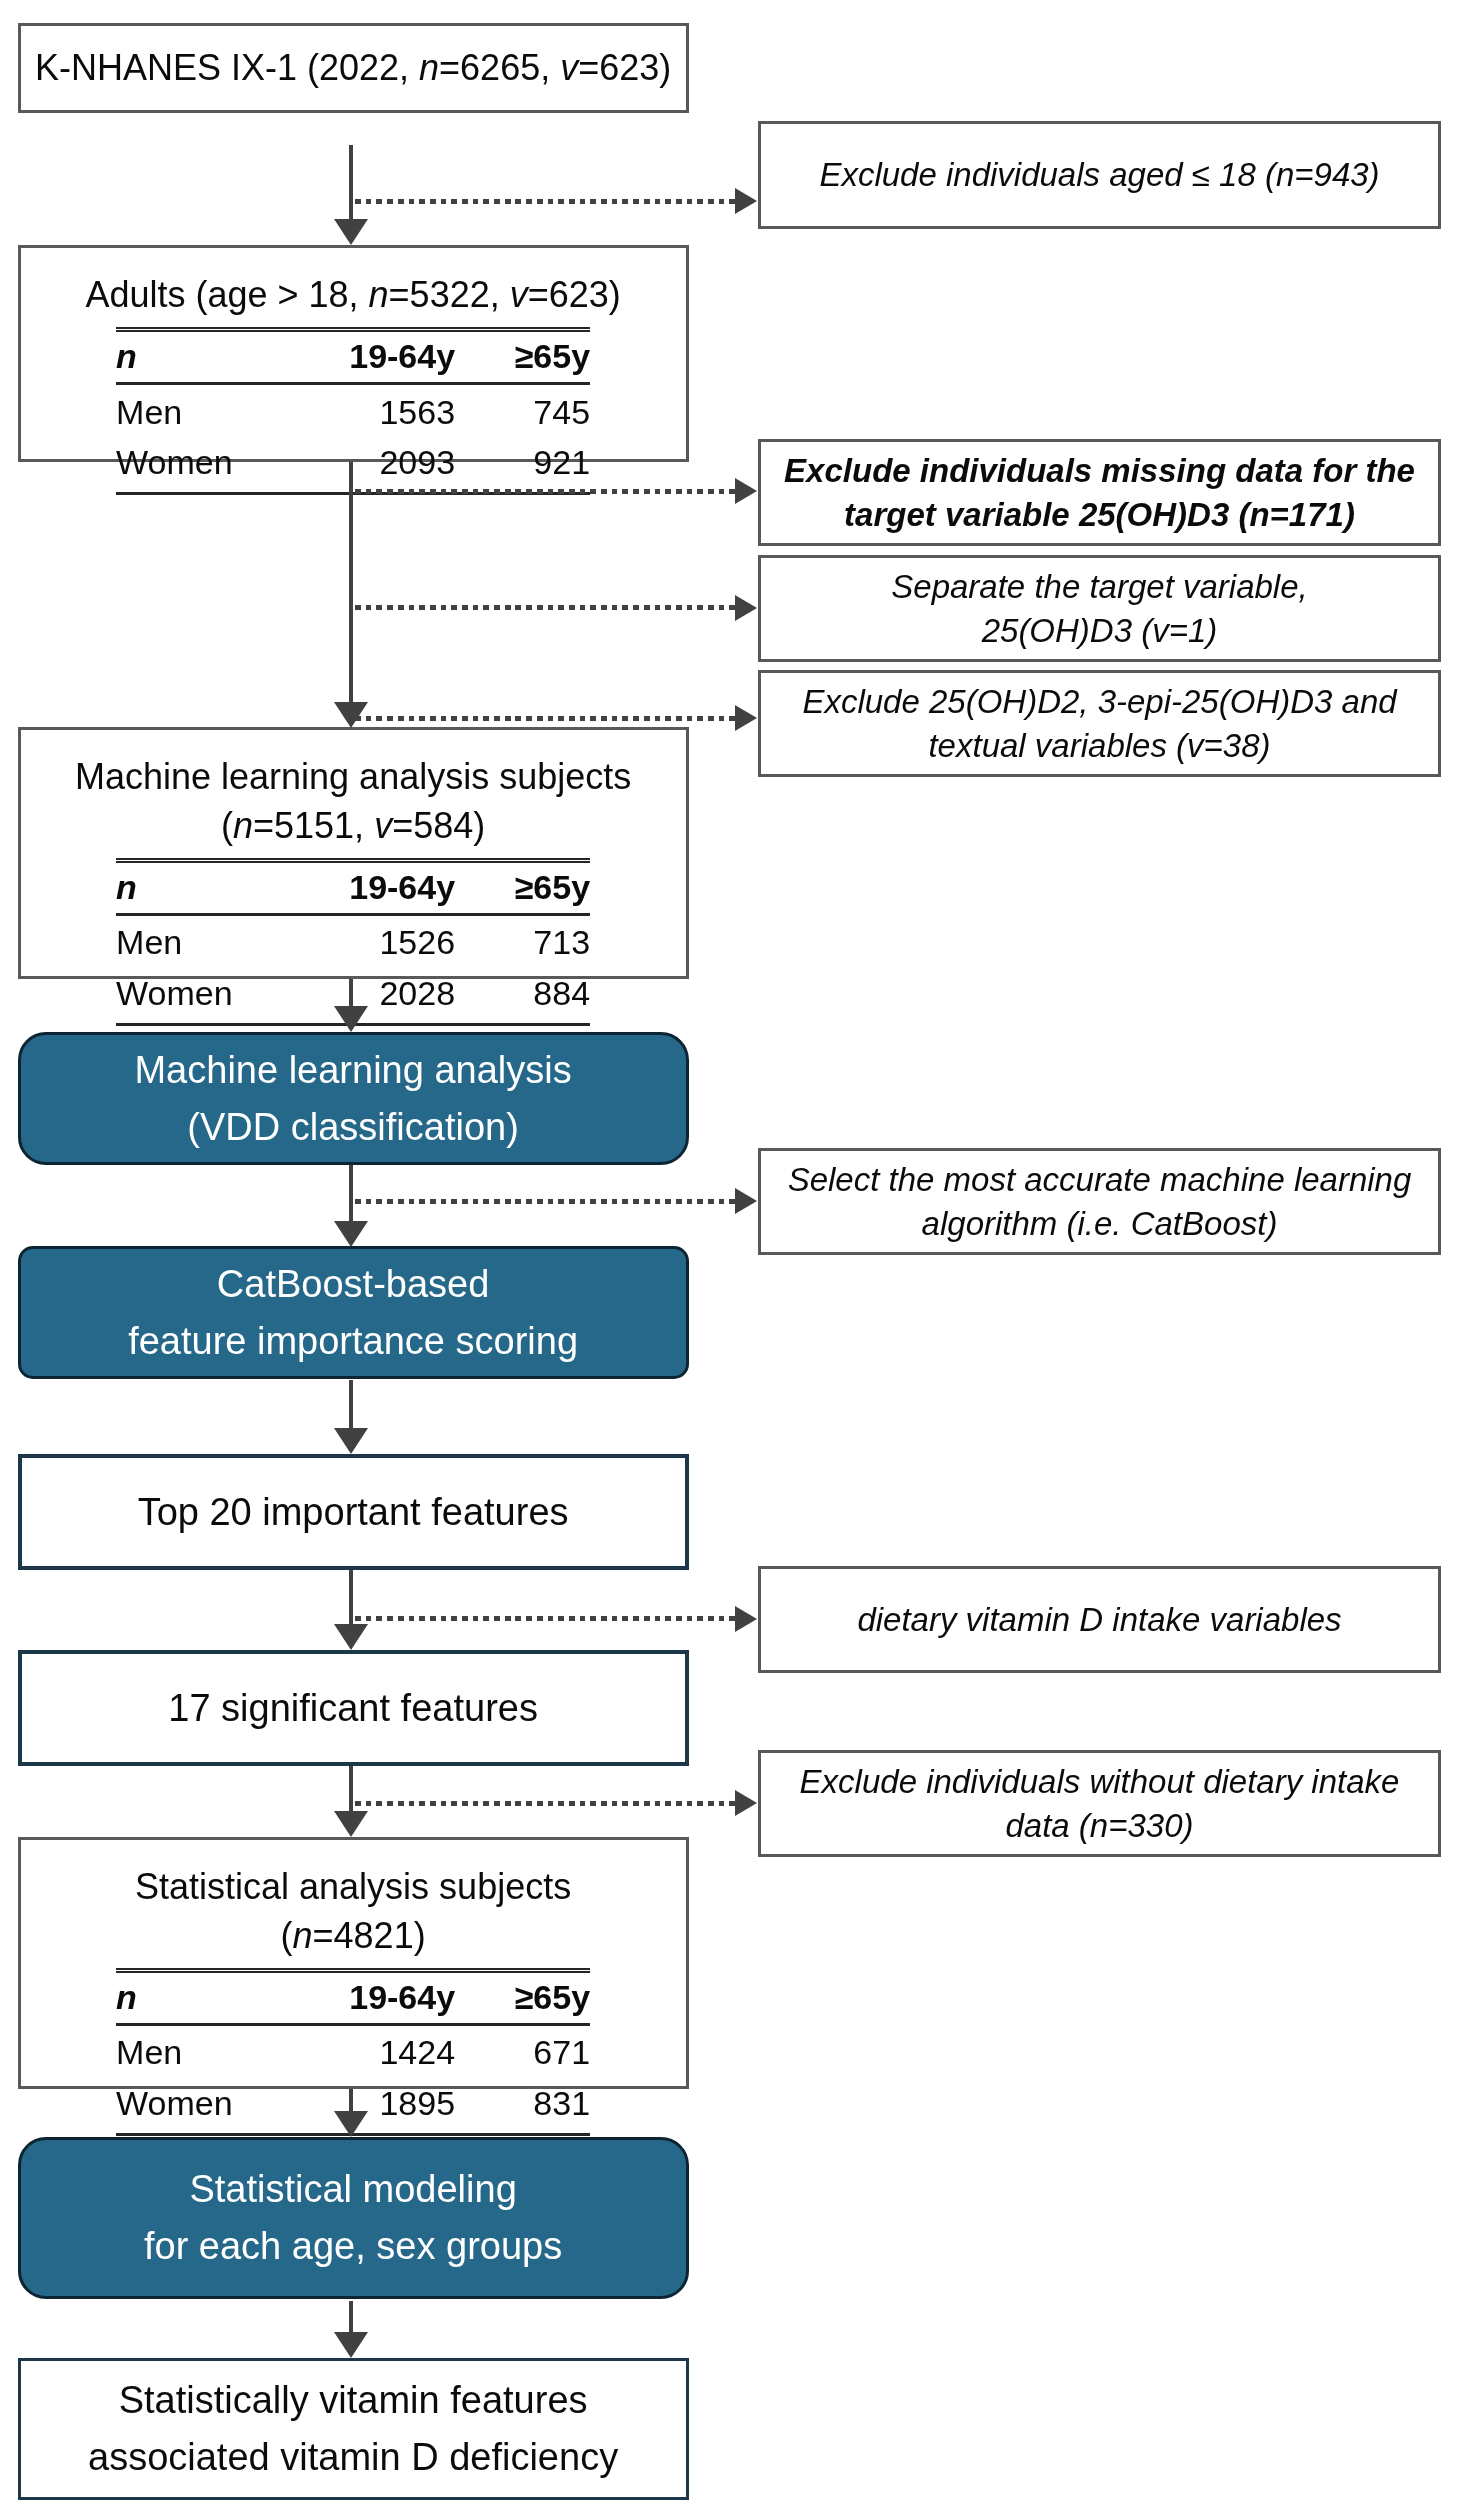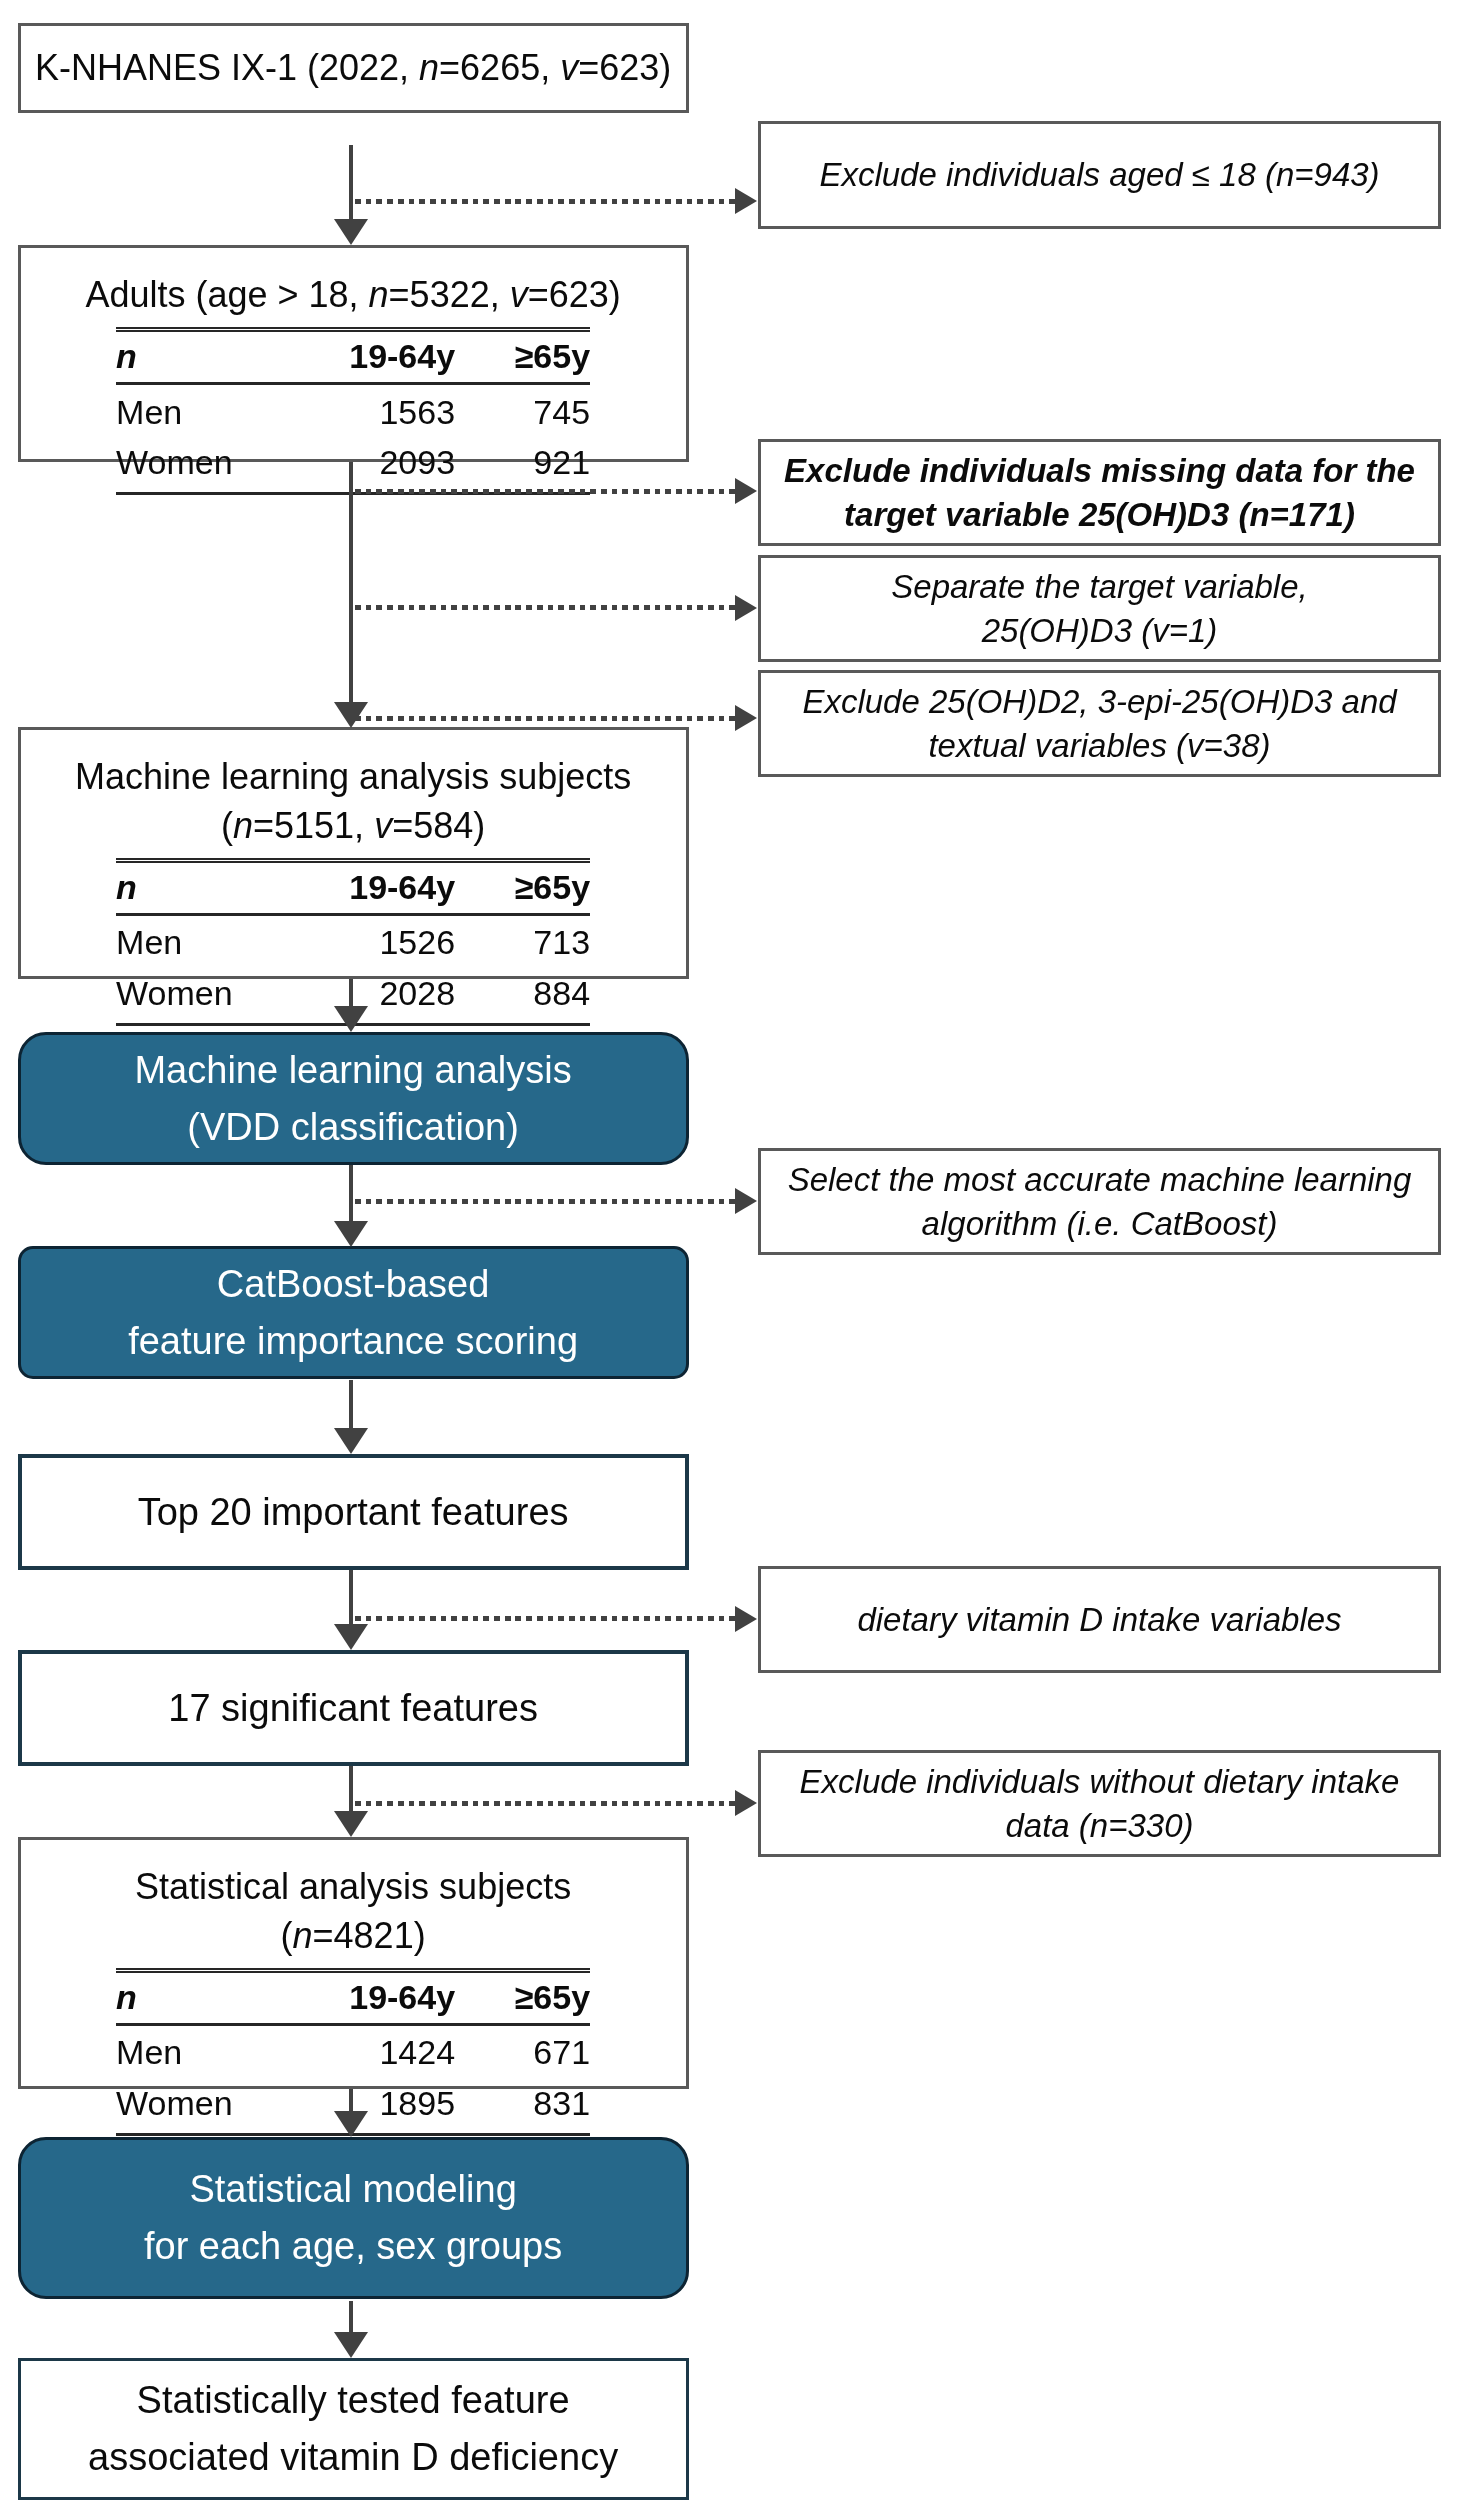--- a/index.html
+++ b/index.html
@@ -172,21 +172,21 @@
       </tbody>
     </table>
   </div>
 
   <div class="node col-main teal title-60" style="top:2137px; height:162px;">
     <div>Statistical modeling</div>
     <div>for each age, sex groups</div>
   </div>
 
   <div class="node col-main b-navy-thin title-60" style="top:2358px; height:142px;">
-    <div>Statistically tested feature</div>
+    <div>Statistically vitamin features</div>
     <div>associated vitamin D deficiency</div>
   </div>
 
   <div class="note col-note" style="top:121px; height:108px;">
     <span>Exclude individuals aged ≤ 18 (n=943)</span>
     <span></span>
   </div>
   <div class="note col-note" style="top:439px; height:107px;font-weight:bold;">
     <span>Exclude individuals missing data for the</span>
     <span>target variable 25(OH)D3 (n=171)</span>

